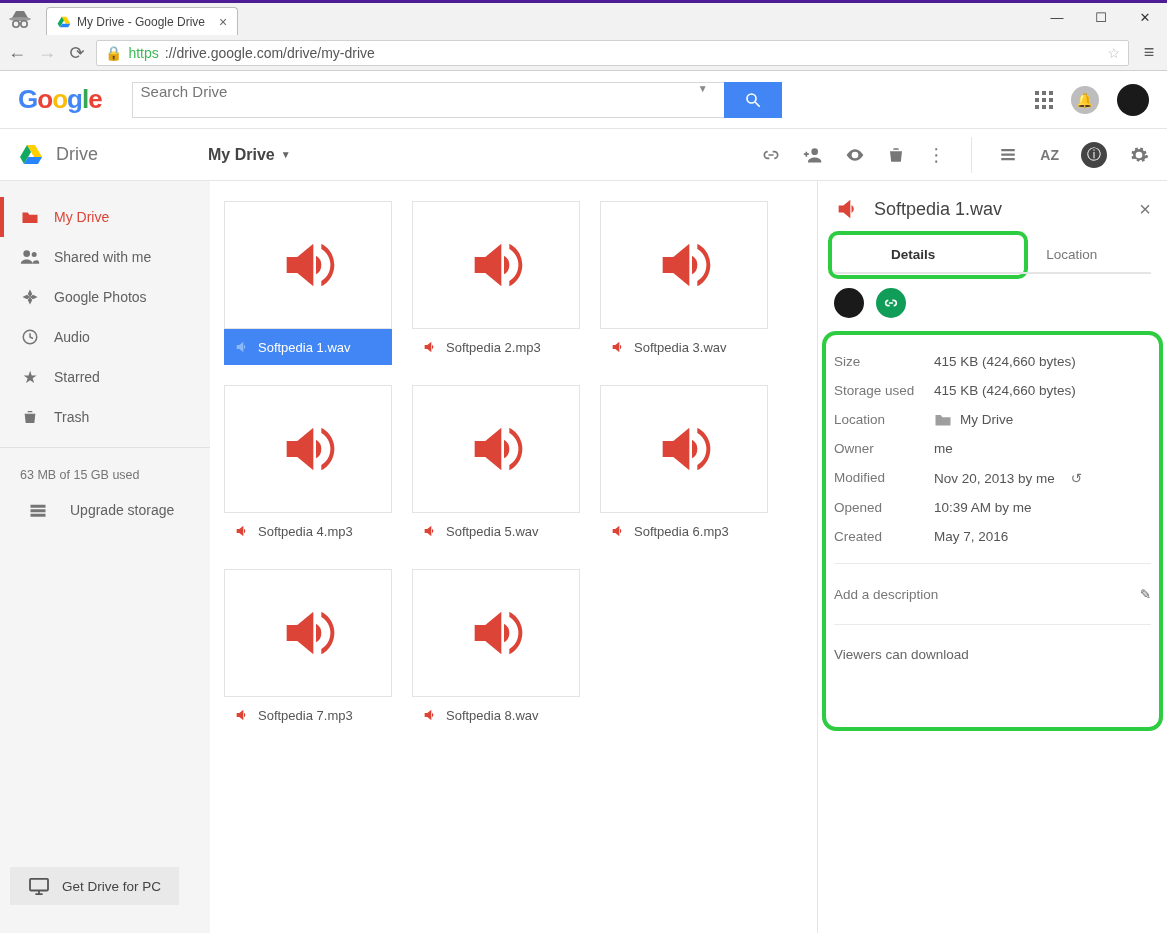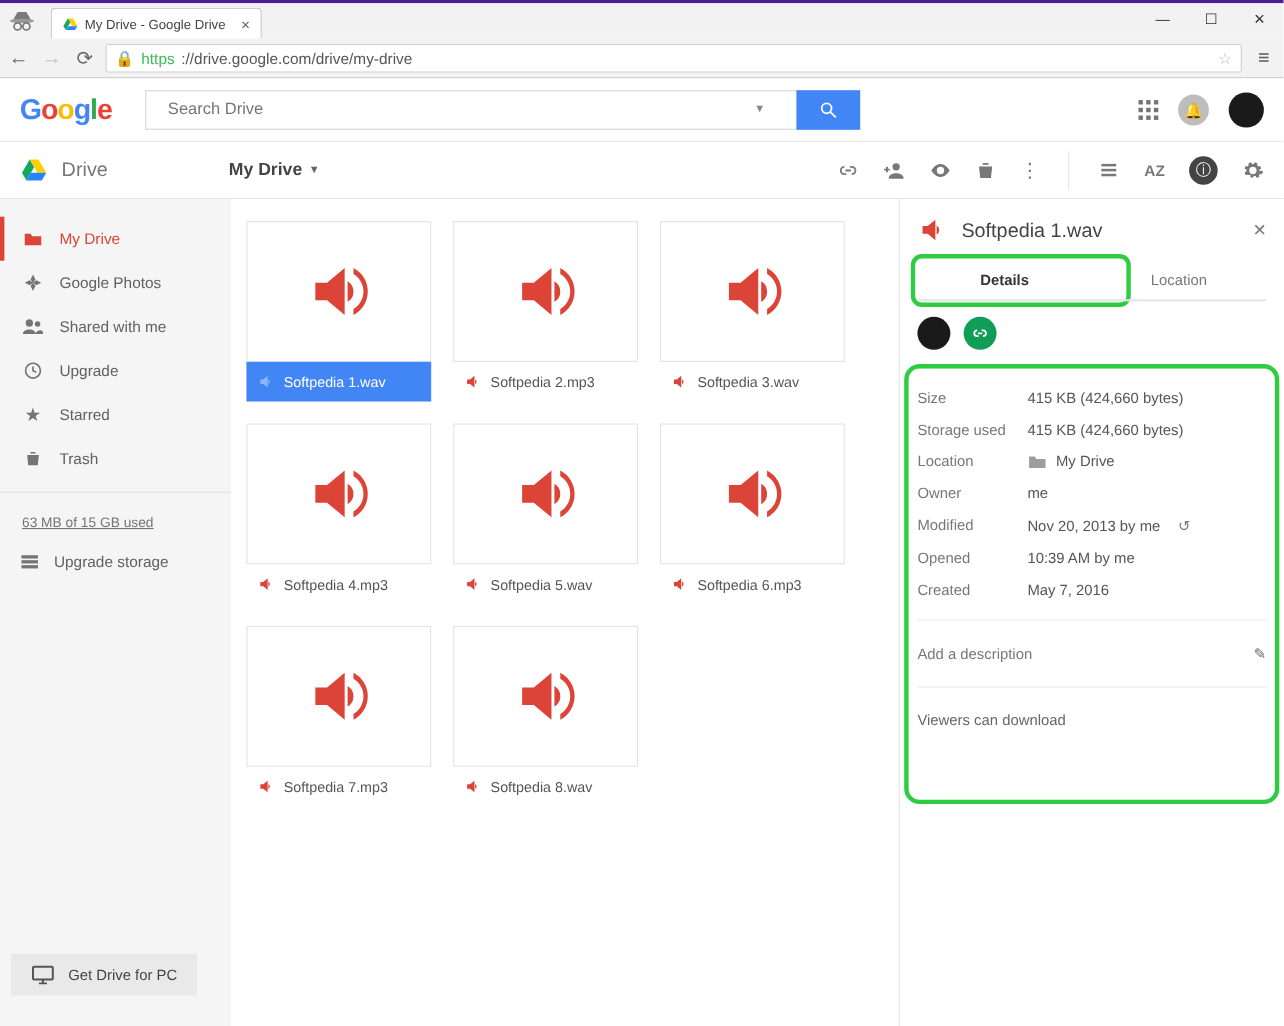--- a/index.html
+++ b/index.html
@@ -21,21 +21,21 @@
   .url-protocol { color:#3cba54; }
   .url-rest { color:#555; }
   .star-icon { color:#b8b8b8; }
   .hamburger { width:24px; height:24px; display:flex; align-items:center; justify-content:center; color:#5a5a5a; font-size:18px; }
 
   
   .g-header { height:58px; border-bottom:1px solid #e5e5e5; display:flex; align-items:center; padding:0 18px; gap:30px; }
   .logo { font-size:26px; font-weight:600; letter-spacing:-1px; }
   .logo .b { color:#4285f4; } .logo .r { color:#ea4335; } .logo .y { color:#fbbc05; } .logo .g { color:#34a853; }
   .searchwrap { flex:1; display:flex; align-items:center; max-width:650px; }
-  .searchbox { flex:1; height:36px; border:1px solid #d8d8d8; border-right:none; display:flex; align-items:center; padding:0 20px; }
+  .searchbox { flex:1; height:36px; border:1px solid #d8d8d8; border-right:none; display:flex; align-items:flex-start; padding:0 8px; }
   .searchbox input { flex:1; border:none; outline:none; font-size:15px; color:#333; }
   .search-dd { color:#888; font-size:10px; padding:0 8px; }
   .search-btn { width:58px; height:36px; background:#4285f4; display:flex; align-items:center; justify-content:center; }
   .header-right { margin-left:auto; display:flex; align-items:center; gap:18px; }
   .apps-icon { width:18px; height:18px; display:grid; grid-template-columns:repeat(3,4px); grid-template-rows:repeat(3,4px); gap:3px; }
   .apps-icon span { background:#737373; }
   .bell { width:28px; height:28px; border-radius:50%; background:#bdbdbd; display:flex; align-items:center; justify-content:center; color:#fff; font-size:14px; }
   .avatar { width:32px; height:32px; border-radius:50%; background:#212024 radial-gradient(circle at 40% 40%, #ddd 2px, transparent 3px), radial-gradient(circle at 60% 55%, #bbb 2px, transparent 3px); background-color:#1a1a1a; }
 
   
@@ -52,22 +52,22 @@
 
   
   .body { flex:1; display:flex; overflow:hidden; }
   .sidebar { width:210px; background:#f5f5f5; display:flex; flex-direction:column; padding:16px 0; }
   .new-btn { margin:0 18px 20px; height:34px; background:#db4437; color:#fff; font-weight:700; font-size:12px; letter-spacing:0.5px; display:flex; align-items:center; justify-content:center; box-shadow:0 1px 2px rgba(0,0,0,.2); }
   .nav-item { display:flex; align-items:center; gap:14px; height:40px; padding:0 20px; color:#616161; font-size:14px; cursor:pointer; }
   .nav-item.active { color:#db4437; border-left:4px solid #db4437; padding-left:16px; font-weight:500; }
   .nav-item.active .nicon { color:#db4437; }
   .nicon { width:20px; color:#757575; font-size:17px; display:flex; align-items:center; justify-content:center; }
   .sidebar-divider { height:1px; background:#e0e0e0; margin:10px 0; }
-  .storage { padding:10px 20px; font-size:12.5px; color:#757575;text-decoration:underline; }
-  .upgrade { display:flex; align-items:center; gap:12px; padding:10px 17px; font-size:14px; color:#616161; }
+  .storage { padding:10px 20px; font-size:12.5px; color:#757575; }
+  .upgrade { display:flex; align-items:center; gap:22px; padding:10px 28px; font-size:14px; color:#616161; }
   .footer-pc { position:absolute; bottom:28px; left:10px; background:#e9e9e9; padding:10px 18px; display:flex; align-items:center; gap:12px; font-size:13.5px; color:#444; }
 
   
   .main { flex:1; background:#fff; padding:20px 14px; overflow:auto; display:flex; flex-wrap:wrap; gap:20px; align-content:flex-start; }
   .file { width:168px; }
   .thumb { width:168px; height:128px; border:1px solid #e3e3e3; display:flex; align-items:center; justify-content:center; background:#fff; }
   .audio-icon { color:#db4437; }
   .caption { height:36px; display:flex; align-items:center; gap:8px; padding:0 10px; font-size:13px; color:#555; }
   .caption .mini { color:#db4437; }
   .file.selected .caption { background:#4285f4; color:#fff; }
@@ -239,44 +239,44 @@
       <div class="nav-item active">
         <span class="nicon">
             <svg width="18" height="16" viewBox="0 0 24 20" fill="currentColor">
               <path d="M2 4h7l2 3h11v11H2z"></path>
             </svg>
           </span>
         <span>My Drive</span>
       </div>
       <div class="nav-item">
         <span class="nicon">
-            <svg width="18" height="18" viewBox="0 0 24 24" fill="currentColor">
-              <path d="M12 2l3 6-3 4-3-4zM2 12l6-3 4 3-4 3zM12 22l-3-6 3-4 3 4zM22 12l-6 3-4-3 4-3z"></path>
-            </svg>
-          </span>
-        <span>Google Photos</span>
-      </div>
-      <div class="nav-item">
-        <span class="nicon">
             <svg width="20" height="16" viewBox="0 0 24 18" fill="currentColor">
               <circle cx="8" cy="5" r="4"></circle>
               <circle cx="17" cy="6" r="3"></circle>
               <path d="M1 17c0-3 3-5 7-5s7 2 7 5zM15 17c0-2 2-4 5-4 2 0 3 1 3 3v1z"></path>
             </svg>
           </span>
         <span>Shared with me</span>
+      </div>
+      <div class="nav-item">
+        <span class="nicon">
+            <svg width="18" height="18" viewBox="0 0 24 24" fill="currentColor">
+              <path d="M12 2l3 6-3 4-3-4zM2 12l6-3 4 3-4 3zM12 22l-3-6 3-4 3 4zM22 12l-6 3-4-3 4-3z"></path>
+            </svg>
+          </span>
+        <span>Google Photos</span>
       </div>
       <div class="nav-item">
         <span class="nicon">
             <svg width="18" height="18" viewBox="0 0 24 24" fill="none" stroke="currentColor" stroke-width="2">
               <circle cx="12" cy="12" r="9"></circle>
               <path d="M12 7v5l4 2"></path>
             </svg>
           </span>
-        <span>Upgrade</span>
+        <span>Audio</span>
       </div>
       <div class="nav-item">
         <span class="nicon">★</span>
         <span>Starred</span>
       </div>
       <div class="nav-item">
         <span class="nicon">
             <svg width="16" height="18" viewBox="0 0 24 24" fill="currentColor">
               <path d="M4 7h16l-1.5 14h-13zM9 3h6l1 2H8z"></path>
             </svg>

